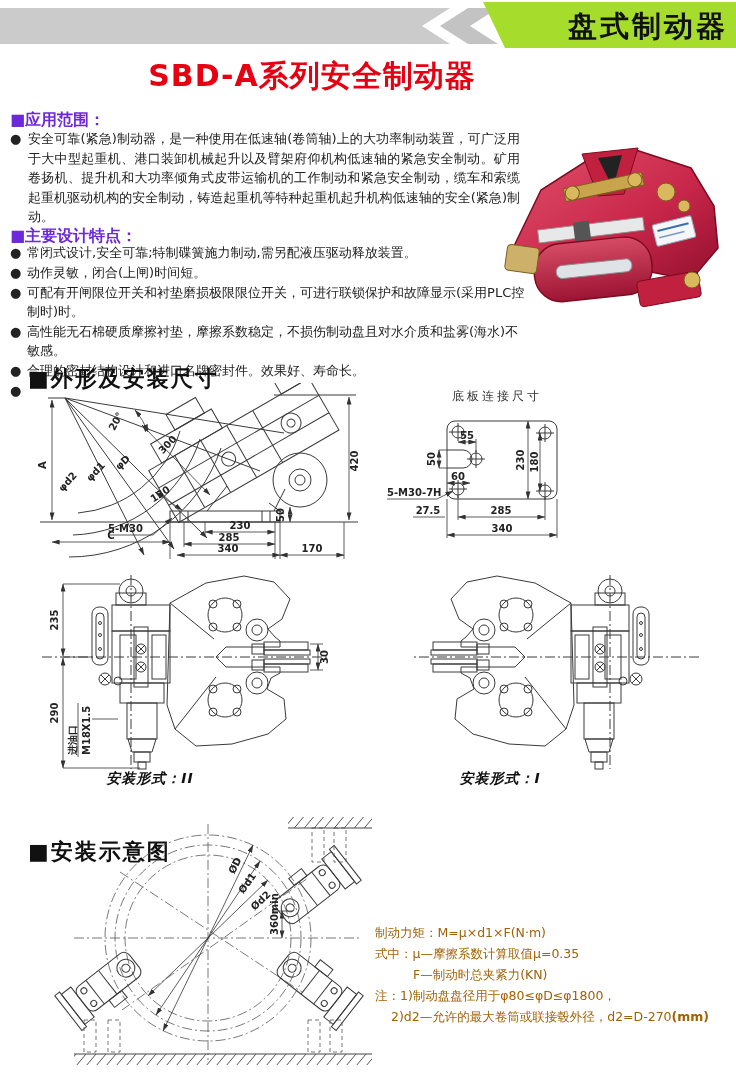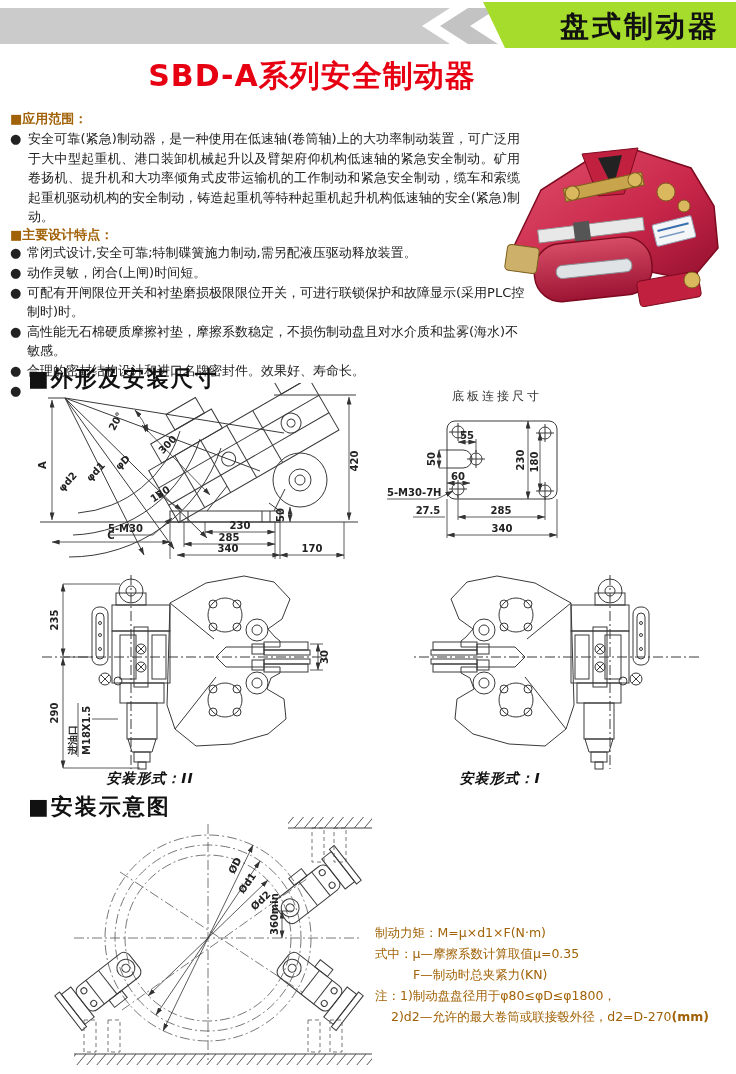--- a/index.html
+++ b/index.html
@@ -1,24 +1,24 @@
 <!DOCTYPE html>
 <html><head>
 <meta charset="utf-8">
 <style>
   html,body{margin:0;padding:0;overflow:hidden;}
   body{width:736px;height:1074px;position:relative;background:#fff;
        font-family:"DejaVu Sans","Liberation Sans",sans-serif;color:#222;}
   .abs{position:absolute;}
   
-  .banner-text{right:16px;top:7px;font-size:29px;font-weight:bold;color:#111;letter-spacing:3px;}
+  .banner-text{right:8px;top:7px;font-size:29px;font-weight:bold;color:#111;letter-spacing:3px;}
   .page-title{left:0;top:56px;width:624px;text-align:center;color:#e60012;
               font-size:30px;font-weight:bold;letter-spacing:1px;}
   
-  .sec-head{font-size:13px;font-weight:bold;color:#a16207;}
+  .sec-head{font-size:16px;font-weight:bold;color:#6d28d9;}
   .big-head{font-size:22px;font-weight:bold;color:#111;letter-spacing:2px;}
   .para{font-size:13px;line-height:19.5px;position:relative;padding-left:18px;text-align:justify;}
   .para .blt{position:absolute;left:0;top:0;}
   ul.feat{list-style:none;margin:0;padding:0;}
   ul.feat li{position:relative;padding-left:17px;font-size:13px;line-height:19px;margin-bottom:1px;}
   ul.feat li .blt{position:absolute;left:0;top:0;}
   
   .formulas{font-size:12.5px;line-height:21px;color:#a16207;}
   .ind1{padding-left:30px;} .ind2{padding-left:38px;} .ind3{padding-left:16px;}
   .form-label{font-size:14px;font-weight:bold;color:#111;text-align:center;letter-spacing:1px;font-style:italic;}
@@ -320,21 +320,21 @@
   <text class="dimtxt" transform="translate(300,86) rotate(-90)" text-anchor="middle">30</text>
 </svg>
 
 <svg class="abs" style="left:378px;top:571px" width="335" height="202" viewBox="0 0 335 202" xmlns:xlink="http://www.w3.org/1999/xlink">
   <use href="#cal" xlink:href="#cal" transform="translate(335,0) scale(-1,1)"></use>
 </svg>
 
 <div class="abs form-label" style="left:70px;top:770px;width:160px">安装形式：II</div>
 <div class="abs form-label" style="left:420px;top:770px;width:160px">安装形式：I</div>
 
-<div class="abs big-head" style="left:28px;top:792px">■安装示意图</div>
+<div class="abs big-head" style="left:28px;top:837px">■安装示意图</div>
 
 <svg class="abs" style="left:16px;top:814px" width="372" height="256" viewBox="0 0 372 256" xmlns:xlink="http://www.w3.org/1999/xlink">
   <defs>
     <g id="unit-s" class="ln">
       <rect x="-40" y="-15" width="66" height="30" rx="7"></rect>
       <rect x="26" y="-19" width="12" height="38"></rect>
       <rect x="38" y="-22" width="6" height="44"></rect>
       <circle cx="-29" cy="0" r="9"></circle>
         <circle cx="-29" cy="0" r="4"></circle>
       <rect x="-12" y="-24" width="16" height="9"></rect>

